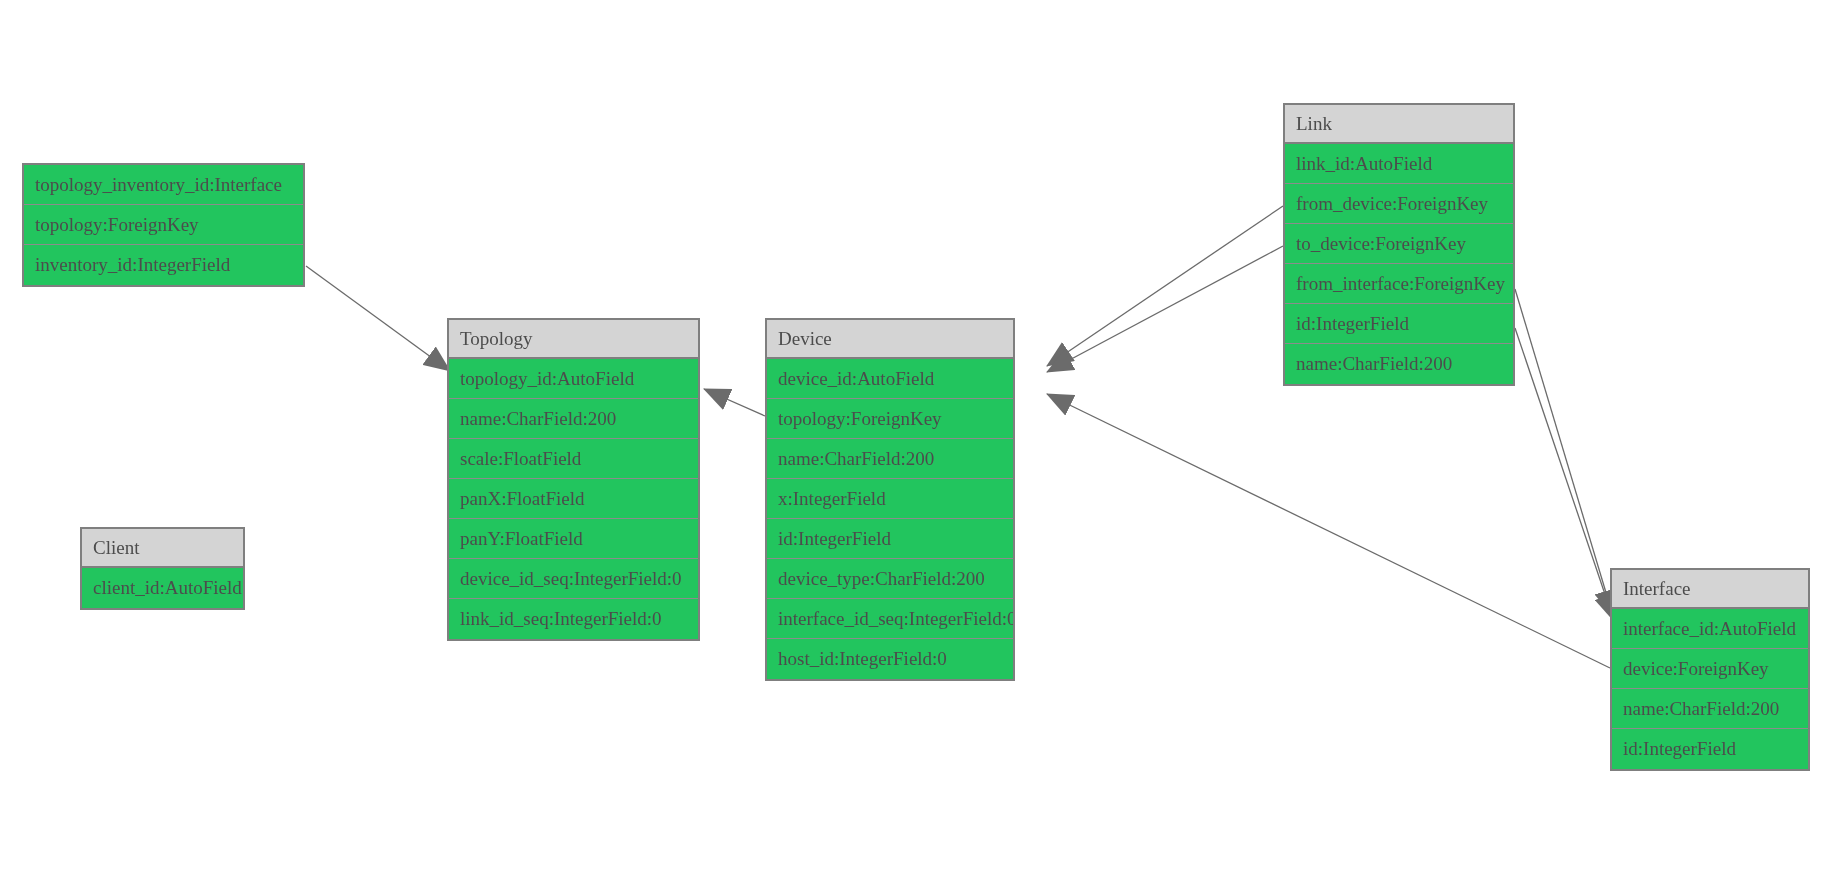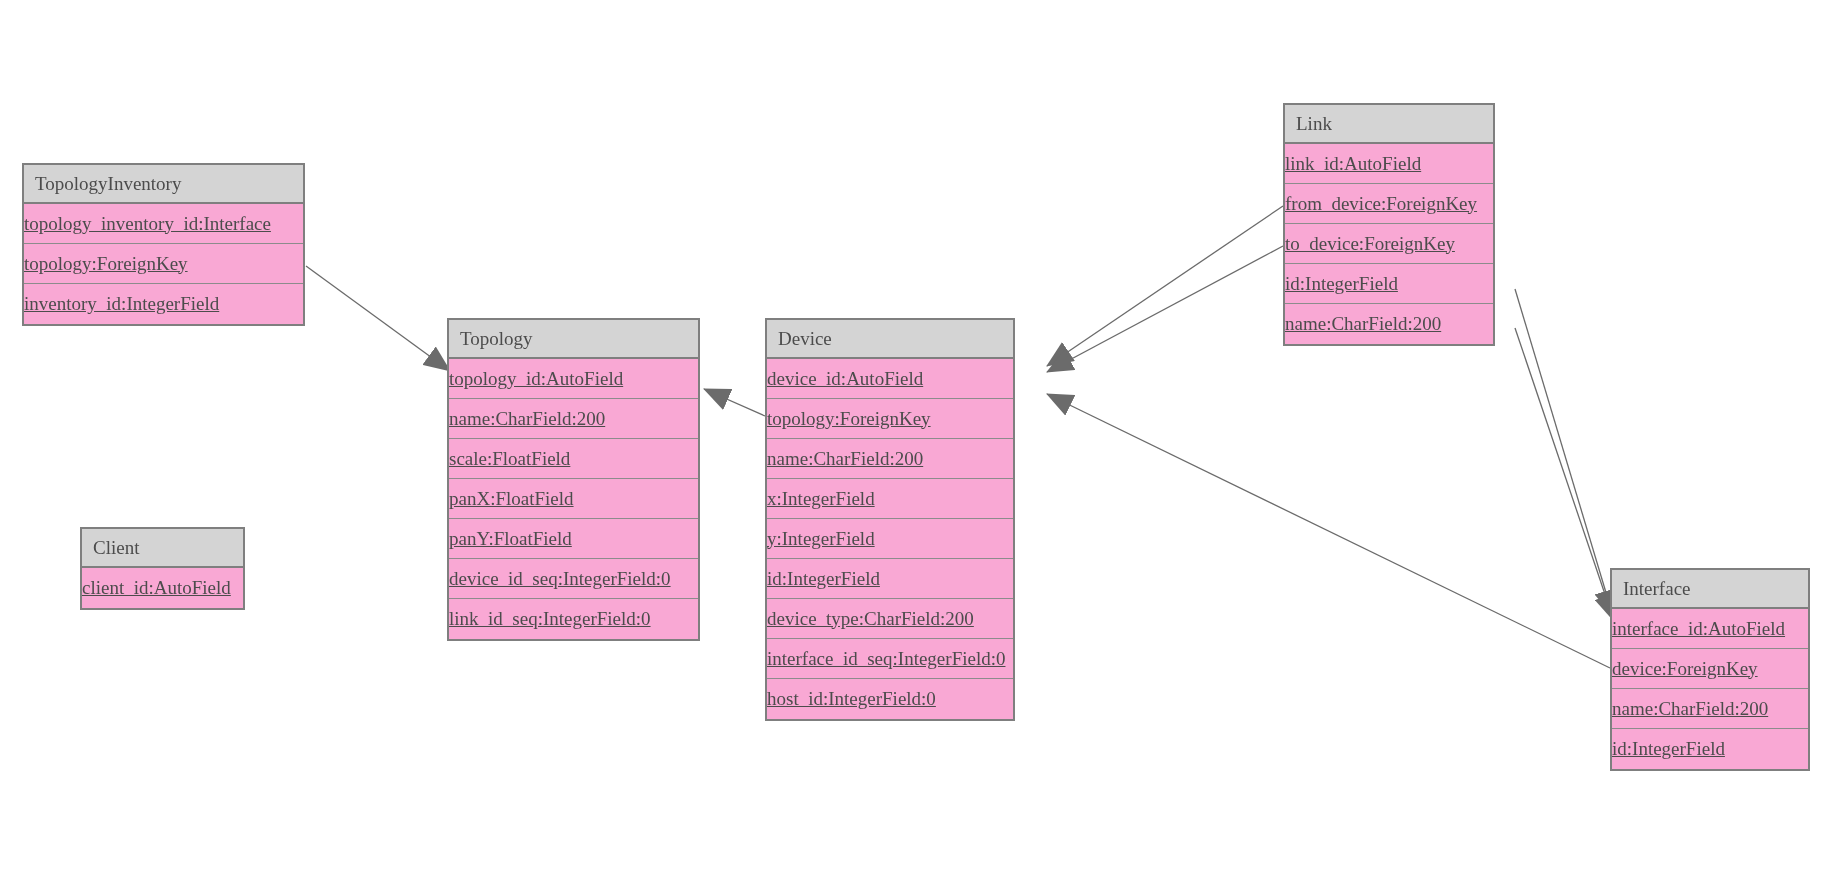--- a/index.html
+++ b/index.html
@@ -35,25 +35,24 @@
     padding-left: 11px;
     white-space: nowrap;
     overflow: hidden;
   }
   .entity-row {
     box-sizing: border-box;
     height: 40px;
     border-bottom: 1px solid #8c8c8c;
     display: flex;
     align-items: center;
-    padding-left: 0;
+    padding-left: 11px;
     white-space: nowrap;
     overflow: hidden;
-    background: #f9a8d4;
-    text-decoration: underline;
+    background: #22c55e;
   }
   .entity-row:last-child { border-bottom: none; }
 </style>
 </head>
 <body>
 
 <div class="canvas">
   <svg id="edge-svg" xmlns="http://www.w3.org/2000/svg">
     <defs>
       <marker id="arrow" viewBox="0 0 13 11" refX="12.5" refY="5.5" markerWidth="27" markerHeight="23" markerUnits="userSpaceOnUse" orient="auto">
@@ -63,21 +62,20 @@
   <line x1="306" y1="266" x2="450" y2="371" marker-end="url(#arrow)"></line>
       <line x1="765" y1="416" x2="704" y2="389" marker-end="url(#arrow)"></line>
       <line x1="1283" y1="206" x2="1047" y2="366" marker-end="url(#arrow)"></line>
       <line x1="1283" y1="246" x2="1047" y2="372" marker-end="url(#arrow)"></line>
       <line x1="1610" y1="668" x2="1047" y2="394" marker-end="url(#arrow)"></line>
       <line x1="1515" y1="289" x2="1613" y2="616" marker-end="url(#arrow)"></line>
       <line x1="1515" y1="328" x2="1614" y2="621" marker-end="url(#arrow)"></line>
     </svg>
   <div id="entities">
       <div class="entity" style="left: 22px; top: 163px; width: 283px;">
-        <div class="entity-header">TopologyInventory</div>
         <div class="entity-row">topology_inventory_id:Interface</div>
         <div class="entity-row">topology:ForeignKey</div>
         <div class="entity-row">inventory_id:IntegerField</div>
       </div>
       <div class="entity" style="left: 447px; top: 318px; width: 253px;">
         <div class="entity-header">Topology</div>
         <div class="entity-row">topology_id:AutoField</div>
         <div class="entity-row">name:CharField:200</div>
         <div class="entity-row">scale:FloatField</div>
         <div class="entity-row">panX:FloatField</div>
@@ -88,31 +86,31 @@
       <div class="entity" style="left: 80px; top: 527px; width: 165px;">
         <div class="entity-header">Client</div>
         <div class="entity-row">client_id:AutoField</div>
       </div>
       <div class="entity" style="left: 765px; top: 318px; width: 250px;">
         <div class="entity-header">Device</div>
         <div class="entity-row">device_id:AutoField</div>
         <div class="entity-row">topology:ForeignKey</div>
         <div class="entity-row">name:CharField:200</div>
         <div class="entity-row">x:IntegerField</div>
-        <div class="entity-row">y:IntegerField</div>
         <div class="entity-row">id:IntegerField</div>
         <div class="entity-row">device_type:CharField:200</div>
         <div class="entity-row">interface_id_seq:IntegerField:0</div>
         <div class="entity-row">host_id:IntegerField:0</div>
       </div>
-      <div class="entity" style="left: 1283px; top: 103px; width: 212px;">
+      <div class="entity" style="left: 1283px; top: 103px; width: 232px;">
         <div class="entity-header">Link</div>
         <div class="entity-row">link_id:AutoField</div>
         <div class="entity-row">from_device:ForeignKey</div>
         <div class="entity-row">to_device:ForeignKey</div>
+        <div class="entity-row">from_interface:ForeignKey</div>
         <div class="entity-row">id:IntegerField</div>
         <div class="entity-row">name:CharField:200</div>
       </div>
       <div class="entity" style="left: 1610px; top: 568px; width: 200px;">
         <div class="entity-header">Interface</div>
         <div class="entity-row">interface_id:AutoField</div>
         <div class="entity-row">device:ForeignKey</div>
         <div class="entity-row">name:CharField:200</div>
         <div class="entity-row">id:IntegerField</div>
       </div>

